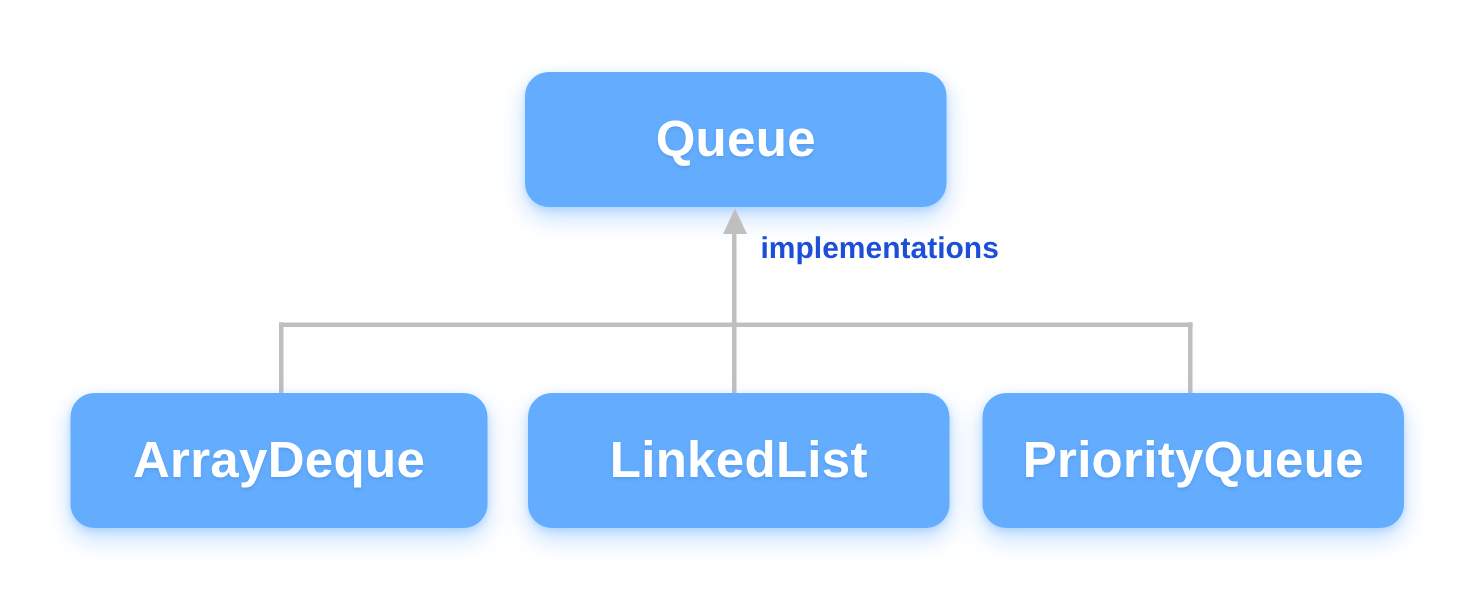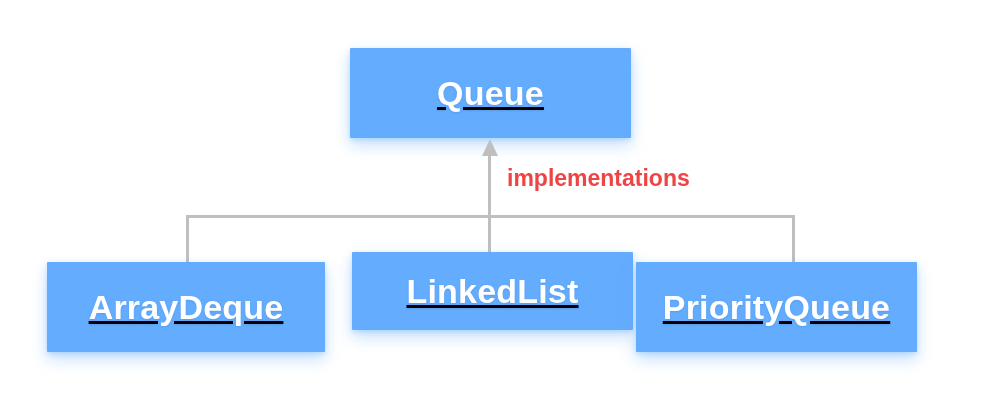--- a/index.html
+++ b/index.html
@@ -16,43 +16,42 @@
     height: 400px;
     background: #ffffff;
     overflow: hidden;
   }
 
   
   .node {
     position: absolute;
     box-sizing: border-box;
     background: #64acfd;
-    border-radius: 1px;
+    border-radius: 16px;
     display: flex;
     align-items: center;
     justify-content: center;
     box-shadow: 0 7px 16px rgba(100, 172, 253, 0.38),
                 0 2px 5px rgba(100, 172, 253, 0.30);
-    text-decoration: underline;
   }
   .node-label {
     color: #ffffff;
     font-weight: bold;
     font-size: 34px;
     letter-spacing: 0.2px;
     line-height: 1;
     white-space: nowrap;
     text-shadow: 0 1px 2px rgba(60, 130, 210, 0.35);
   }
 
   
   #node-queue          { left: 350px; top: 48px;  width: 281px; height: 90px; }
   #node-arraydeque     { left: 47px;  top: 262px; width: 278px; height: 90px; }
-  #node-linkedlist     { left: 352px; top: 252px; width: 281px; height: 78px; }
-  #node-priorityqueue  { left: 636px; top: 262px; width: 281px; height: 90px; }
+  #node-linkedlist     { left: 352px; top: 262px; width: 281px; height: 90px; }
+  #node-priorityqueue  { left: 655px; top: 262px; width: 281px; height: 90px; }
 
   
   .conn {
     position: absolute;
     background: #bfbfbf;
   }
   .conn-h { height: 3px; }
   .conn-v { width: 3px; }
 
   
@@ -75,24 +74,24 @@
     height: 0;
     border-left: 8px solid transparent;
     border-right: 8px solid transparent;
     border-bottom: 17px solid #bfbfbf;
   }
 
   
   #edge-label-implementations {
     position: absolute;
     left: 507px;
-    top: 167px;
-    font-size: 23px;
+    top: 156px;
+    font-size: 20px;
     font-weight: bold;
-    color: #ef4444;
+    color: #1d4ed8;
     line-height: 1;
     white-space: nowrap;
   }
 </style>
 </head>
 <body>
 
 <div id="canvas">
 
   <div class="node" id="node-queue">

